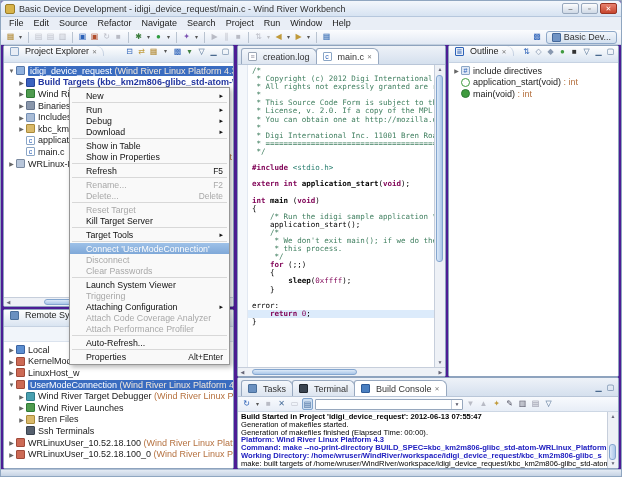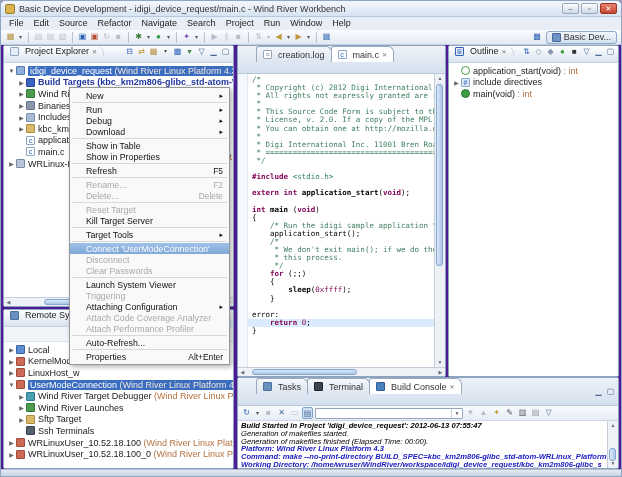--- a/index.html
+++ b/index.html
@@ -65,35 +65,35 @@
   .ruler{width:10px;flex:none;background:#f4f7fb;border-right:1px solid #e2e8f1;}
   .code{flex:1;overflow:hidden;font-family:"DejaVu Sans Mono",monospace;font-size:7.5px;line-height:8.1px;
         padding:2px 0 0 4px;white-space:pre;color:#000;}
   .cline{height:8.1px;}
   .cline.cur{background:#dcebfb;margin-left:-4px;padding-left:4px;}
   .cm{color:#3F7F5F;}
   .kw{color:#7F0055;font-weight:bold;}
   .fn{font-weight:bold;}
   .num{color:#7F0055;}
   .inc{color:#2b7f70;}
-  .tab-row{height:28px;flex:none;background:linear-gradient(#eef2f8,#d5e0ee);border-bottom:1px solid #b9c6d8;
-           display:flex;padding-left:18px;}
+  .tab-row{height:19px;flex:none;background:linear-gradient(#eef2f8,#d5e0ee);border-bottom:1px solid #b9c6d8;
+           display:flex;align-items:flex-end;padding-left:3px;}
   .etab{height:16px;display:flex;align-items:center;gap:3px;padding:0 6px;font-size:9px;color:#333;
         background:linear-gradient(#f4f7fb,#dde5f0);border:1px solid #98a9c0;border-bottom:none;
         border-radius:3px 6px 0 0;margin-right:-1px;}
   .etab.active{background:#fff;position:relative;z-index:2;}
   
   .con-toolbar{height:15px;flex:none;display:flex;align-items:center;gap:2px;padding:0 3px;
                background:linear-gradient(#f8fafd,#e7edf6);border-bottom:1px solid #cdd7e4;}
   .combo{width:148px;height:11px;border:1px solid #96a7bd;background:#fff;border-radius:1px;
          font-size:8px;display:flex;align-items:center;}
   .combo input{flex:1;border:none;outline:none;height:9px;font-size:8px;padding:0 2px;min-width:0;}
   .combo .dd{width:11px;height:9px;border-left:1px solid #c4cfdd;font-size:5px;line-height:9px;text-align:center;color:#556;}
   .console-wrap{flex:1;display:flex;overflow:hidden;background:#fff;}
-  .console-text{flex:1;overflow:hidden;padding:1px 0 0 3px;font-size:7.6px;line-height:7.75px;white-space:nowrap;color:#000;font-style:italic;}
+  .console-text{flex:1;overflow:hidden;padding:1px 0 0 3px;font-size:7.6px;line-height:7.75px;white-space:nowrap;color:#000;}
   .c-bold{font-weight:bold;}
   .c-blue{color:#2020c0;font-weight:bold;}
   
   .context-menu{position:absolute;left:68px;top:86px;width:161px;z-index:100;background:#f9f9f9;
                 border:1px solid #979797;box-shadow:2px 2px 5px rgba(0,0,0,.3);padding:2px 0;font-size:8.8px;color:#111;}
   .cm-item{height:11px;display:flex;align-items:center;padding:0 6px 0 16px;white-space:nowrap;}
   .cm-item.disabled{color:#a8a8a8;}
   .cm-item.hl{background:linear-gradient(#9ec1e8,#7fa8d8);color:#fdfdfd;}
   .cm-right{margin-left:auto;padding-left:12px;font-size:8.4px;}
   .cm-sub{margin-left:auto;padding-left:12px;font-size:7px;}
@@ -291,21 +291,21 @@
             <span><span>Wind River Target Debugger</span><span class="sfx"> (Wind River Linux Platform 4.3)</span></span>
           </div>
           <div class="tree-row" style="padding-left: 13px;">
             <span class="exp">▶</span>
             <span class="tic" style="background: rgb(79, 155, 79); border: 1px solid rgb(47, 122, 53);"></span>
             <span><span>Wind River Launches</span></span>
           </div>
           <div class="tree-row" style="padding-left: 13px;">
             <span class="exp">▶</span>
             <span class="tic" style="background: rgb(217, 185, 106); border: 1px solid rgb(169, 138, 58);"></span>
-            <span><span>Sftp Target</span></span>
+            <span><span>Bren Files</span></span>
           </div>
           <div class="tree-row" style="padding-left: 13px;">
             <span class="exp"></span>
             <span class="tic" style="background: rgb(85, 96, 110); border: 1px solid rgb(57, 66, 78);"></span>
             <span><span>Ssh Terminals</span></span>
           </div>
           <div class="tree-row" style="padding-left: 3px;">
             <span class="exp">▶</span>
             <span class="tic" style="background: rgb(204, 106, 85); border: 1px solid rgb(160, 74, 58);"></span>
             <span><span>WRLinuxUser_10.52.18.100</span><span class="sfx"> (Wind River Linux Platform 4.3)</span></span>
@@ -359,28 +359,28 @@
             <span class="ticon" style="color: rgb(136, 152, 176);">◆</span>
             <span class="ticon" style="color: rgb(63, 155, 63);">●</span>
             <span class="ticon" style="color: rgb(51, 51, 51);">■</span>
             <span class="ticon">▽</span>
             <span class="ticon">▁</span>
             <span class="ticon">▢</span>
           </span>
       </div>
       <div class="tree" id="ol-tree">
           <div class="tree-row" style="padding-left: 3px;">
+            <span class="exp">▶</span>
+            <span class="tic" style="background: rgb(223, 232, 245); border: 1px solid rgb(138, 165, 197); color: rgb(45, 98, 184);">#</span>
+            <span><span>include directives</span></span>
+          </div>
+          <div class="tree-row" style="padding-left: 3px;">
             <span class="exp"></span>
             <span class="tic" style="background: rgb(255, 255, 255); border: 1px solid rgb(63, 155, 63); border-radius: 50%;"></span>
             <span><span>application_start(void)</span><span class="sfx"> : int</span></span>
-          </div>
-          <div class="tree-row" style="padding-left: 3px;">
-            <span class="exp">▶</span>
-            <span class="tic" style="background: rgb(223, 232, 245); border: 1px solid rgb(138, 165, 197); color: rgb(45, 98, 184);">#</span>
-            <span><span>include directives</span></span>
           </div>
           <div class="tree-row" style="padding-left: 3px;">
             <span class="exp"></span>
             <span class="tic" style="background: rgb(63, 155, 63); border: 1px solid rgb(47, 122, 53); border-radius: 50%;"></span>
             <span><span>main(void)</span><span class="sfx"> : int</span></span>
           </div>
         </div>
     </div>
 
     <div class="panel" style="left:234px;top:332px;right:0;bottom:0;">

